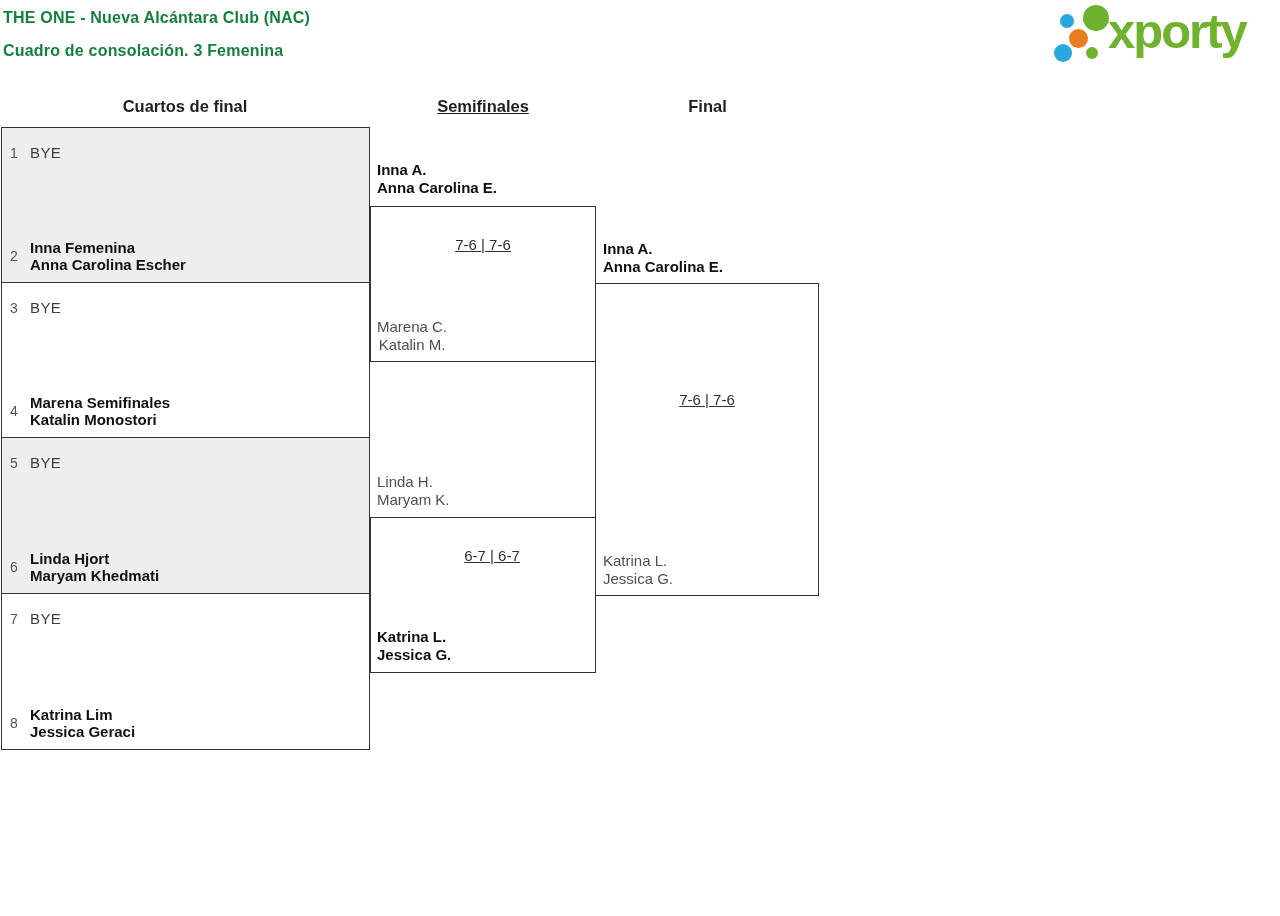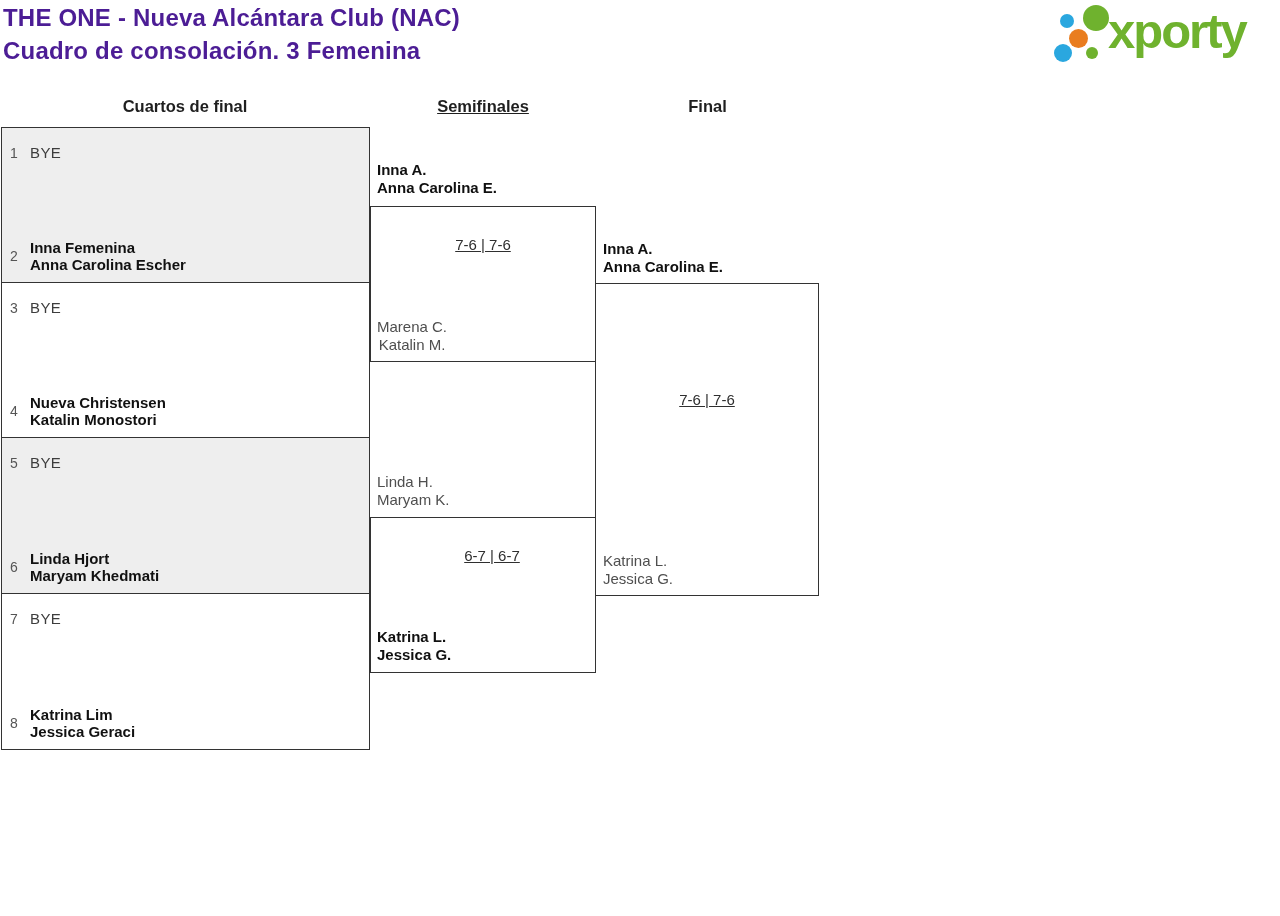--- a/index.html
+++ b/index.html
@@ -4,21 +4,21 @@
 <style>
   html,body { margin:0; padding:0; background:#ffffff; }
   .page {
     position:relative; width:1280px; height:916px; background:#ffffff;
     font-family:"Liberation Sans", sans-serif; overflow:hidden;
   }
 
   
   .title {
     position:absolute; left:3px; top:1px;
-    font-size:24px; line-height:33px; font-weight:600; color:#4c1d95;
+    font-size:16px; line-height:33px; font-weight:600; color:#15803d;
     letter-spacing:0.2px;
   }
   .title .tline { display:block; }
 
   
   .col-header {
     position:absolute; top:97px; text-align:center;
     font-size:16.5px; font-weight:600; color:#1f1f1f; line-height:18px;
   }
   #hdr-qf { left:0; width:370px; }
@@ -130,21 +130,21 @@
   <div class="box qf" id="qf2">
     <div class="slot bye">
       <span class="seed">3</span>
       <span class="names">
           <span class="line">BYE</span>
         </span>
     </div>
     <div class="slot">
       <span class="seed">4</span>
       <span class="names">
-        <span class="line">Nueva Christensen</span>
+        <span class="line">Marena Semifinales</span>
         <span class="line">Katalin Monostori</span>
       </span>
     </div>
   </div>
 
   <div class="box qf shaded" id="qf3">
     <div class="slot bye">
       <span class="seed">5</span>
       <span class="names">
           <span class="line">BYE</span>

